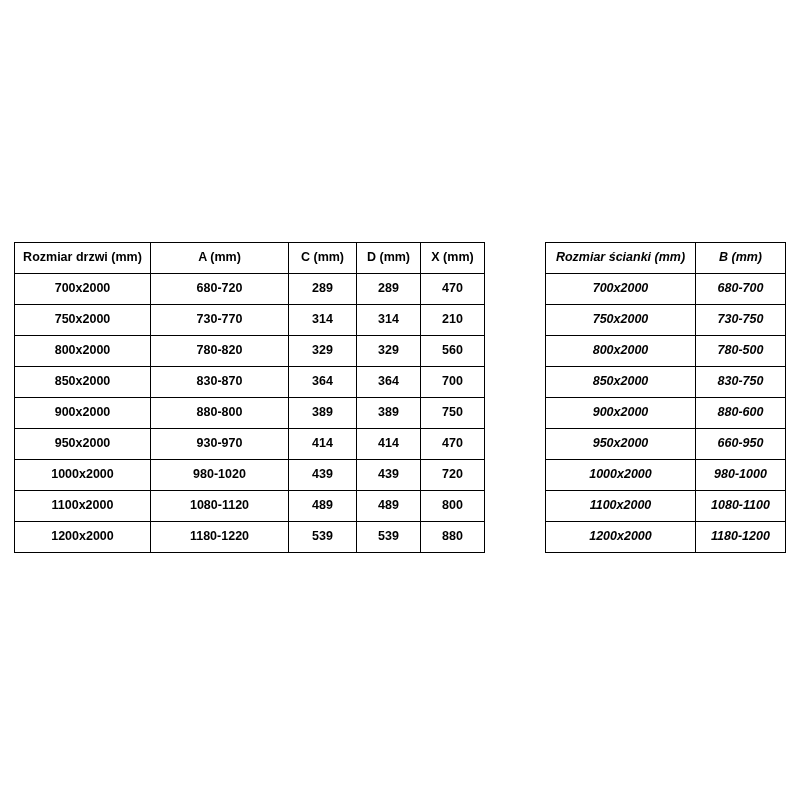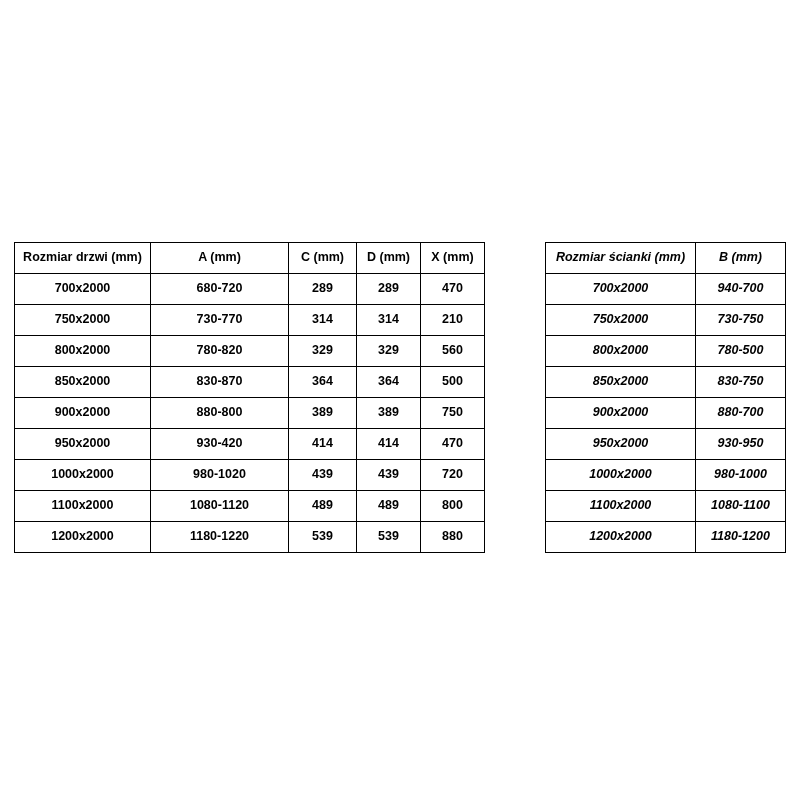--- a/index.html
+++ b/index.html
@@ -111,32 +111,32 @@
           <td>780-820</td>
           <td>329</td>
           <td>329</td>
           <td>560</td>
         </tr>
         <tr>
           <td>850x2000</td>
           <td>830-870</td>
           <td>364</td>
           <td>364</td>
-          <td>500</td>
+          <td>700</td>
         </tr>
         <tr>
           <td>900x2000</td>
           <td>880-800</td>
           <td>389</td>
           <td>389</td>
           <td>750</td>
         </tr>
         <tr>
           <td>950x2000</td>
-          <td>930-420</td>
+          <td>930-970</td>
           <td>414</td>
           <td>414</td>
           <td>470</td>
         </tr>
         <tr>
           <td>1000x2000</td>
           <td>980-1020</td>
           <td>439</td>
           <td>439</td>
           <td>720</td>
@@ -165,41 +165,41 @@
       </colgroup>
       <thead>
         <tr>
           <th>Rozmiar ścianki (mm)</th>
           <th>B (mm)</th>
         </tr>
       </thead>
       <tbody>
         <tr>
           <td>700x2000</td>
-          <td>940-700</td>
+          <td>680-700</td>
         </tr>
         <tr>
           <td>750x2000</td>
           <td>730-750</td>
         </tr>
         <tr>
           <td>800x2000</td>
           <td>780-500</td>
         </tr>
         <tr>
           <td>850x2000</td>
           <td>830-750</td>
         </tr>
         <tr>
           <td>900x2000</td>
-          <td>880-700</td>
+          <td>880-600</td>
         </tr>
         <tr>
           <td>950x2000</td>
-          <td>930-950</td>
+          <td>660-950</td>
         </tr>
         <tr>
           <td>1000x2000</td>
           <td>980-1000</td>
         </tr>
         <tr>
           <td>1100x2000</td>
           <td>1080-1100</td>
         </tr>
         <tr>

